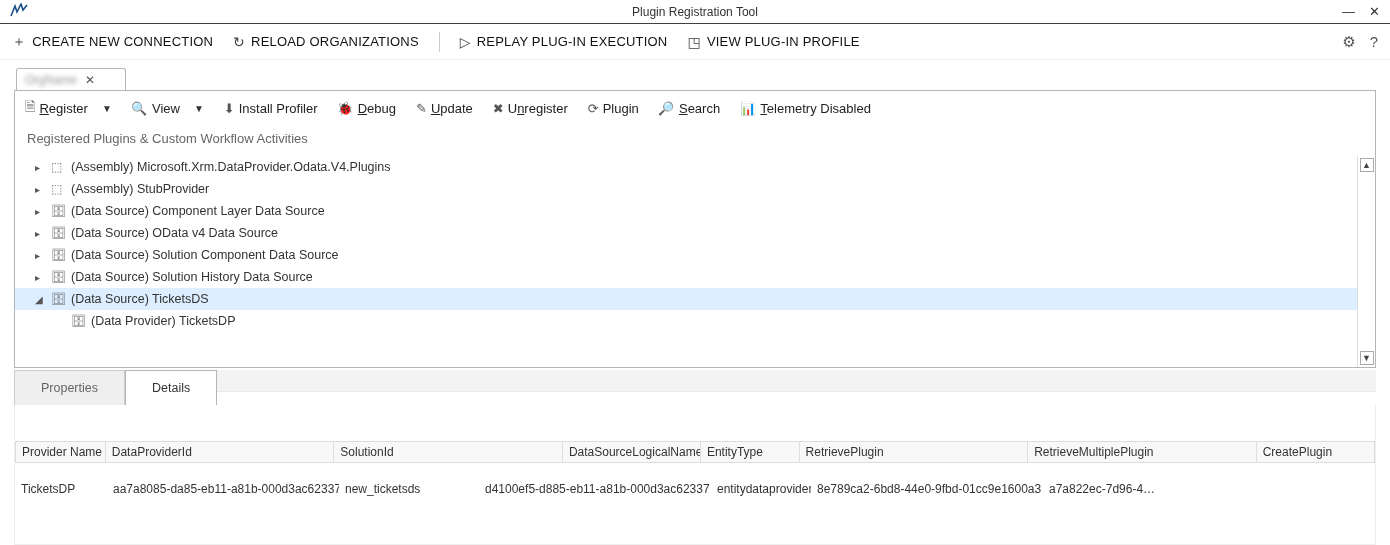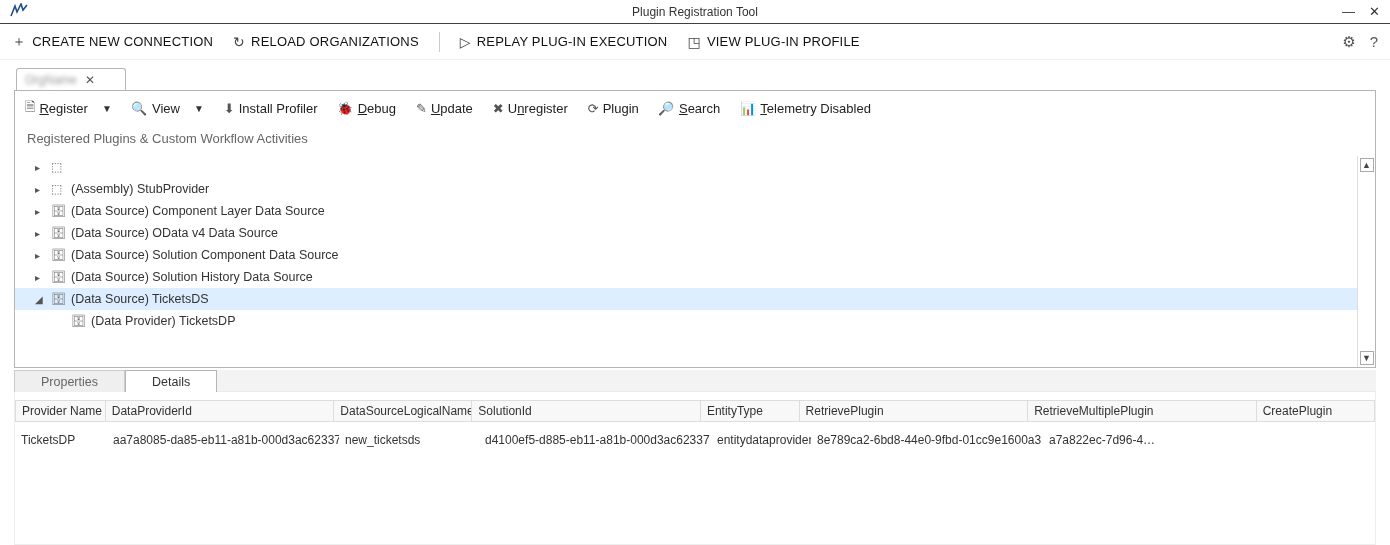--- a/index.html
+++ b/index.html
@@ -42,27 +42,27 @@
 .tree-row.child { padding-left: 56px; }
 .tree-row .chev { width: 10px; font-size: 10px; color: #555; cursor: pointer; }
 .tree-row .nicon { width: 14px; font-size: 12px; color: #666; }
 .tree-row.selected { background: #dceeff; }
 .tree-row.ticketsdp .nicon { color: #666; margin-left: 0; }
 .scroll-col { width: 18px; border-left: 1px solid #ddd; display: flex; flex-direction: column; justify-content: space-between; align-items: center; padding: 2px 0; }
 .scroll-col .arrow { width: 14px; height: 14px; border: 1px solid #aaa; font-size: 9px; display: flex; align-items: center; justify-content: center; color: #444; cursor: pointer; }
 
 
 .lower-tabs { display: flex; margin: 2px 14px 0; }
-.lower-tabs .lt { height: 22px; padding: 4px 26px; display: flex; align-items: center; font-size: 12.5px; color: #666; cursor: pointer; border: 1px solid #ccc; border-bottom: none; background: #efefef; }
+.lower-tabs .lt { height: 22px; padding: 17px 26px; display: flex; align-items: center; font-size: 12.5px; color: #666; cursor: pointer; border: 1px solid #ccc; border-bottom: none; background: #efefef; }
 .lower-tabs .lt.active { background: #fff; color: #333; border-color: #b5b5b5; position: relative; }
 .lower-filler { flex: 1; border-bottom: 1px solid #eaeaea; background: #f3f3f3; height: 22px; }
 
 
 .details { margin: 0 14px; border: 1px solid #eee; border-top: none; flex: 1; overflow: hidden; }
-.grid-head { display: flex; height: 38px; align-items: center; }
+.grid-head { display: flex; height: 38px; align-items: flex-start; margin-top: 36px; }
 .grid-head .cell { border: 1px solid #ddd; border-left: none; background: #f8f8f8; padding: 3px 6px; font-size: 12px; color: #333; white-space: nowrap; overflow: hidden; }
 .grid-head .cell:first-child { border-left: 1px solid #ddd; }
 .grid-row { display: flex; height: 22px; }
 .grid-row .cell { padding: 3px 6px; font-size: 12px; color: #333; white-space: nowrap; overflow: hidden; }
 
 .c-provider { width: 92px; }
 .c-dpid { width: 232px; }
 .c-dsln { width: 140px; }
 .c-sol { width: 232px; }
 .c-etype { width: 100px; }
@@ -159,20 +159,21 @@
     </div>
   </div>
 
   <div class="section-title">Registered Plugins &amp; Custom Workflow Activities</div>
 
   <div class="tree-wrap">
     <div class="tree">
       <div class="tree-row">
         <span class="chev">▸</span>
         <span class="nicon">⬚</span>
+        <span>(Assembly) Microsoft.Xrm.DataProvider.Odata.V4.Plugins</span>
       </div>
       <div class="tree-row">
         <span class="chev">▸</span>
         <span class="nicon">⬚</span>
         <span>(Assembly) StubProvider</span>
       </div>
       <div class="tree-row">
         <span class="chev">▸</span>
         <span class="nicon">🗄</span>
         <span>(Data Source) Component Layer Data Source</span>
@@ -212,22 +213,22 @@
 <div class="lower-tabs">
   <div class="lt">Properties</div>
   <div class="lt active">Details</div>
   <div class="lower-filler"></div>
 </div>
 
 <div class="details">
   <div class="grid-head">
     <div class="cell c-provider">Provider Name</div>
     <div class="cell c-dpid">DataProviderId</div>
+    <div class="cell c-sol">SolutionId</div>
     <div class="cell c-dsln">DataSourceLogicalName</div>
-    <div class="cell c-sol">SolutionId</div>
     <div class="cell c-etype">EntityType</div>
     <div class="cell c-rp">RetrievePlugin</div>
     <div class="cell c-rmp">RetrieveMultiplePlugin</div>
     <div class="cell c-cp">CreatePlugin</div>
   </div>
   <div class="grid-row">
     <div class="cell c-provider">TicketsDP</div>
     <div class="cell c-dpid">aa7a8085-da85-eb11-a81b-000d3ac62337</div>
     <div class="cell c-dsln">new_ticketsds</div>
     <div class="cell c-sol">d4100ef5-d885-eb11-a81b-000d3ac62337</div>

